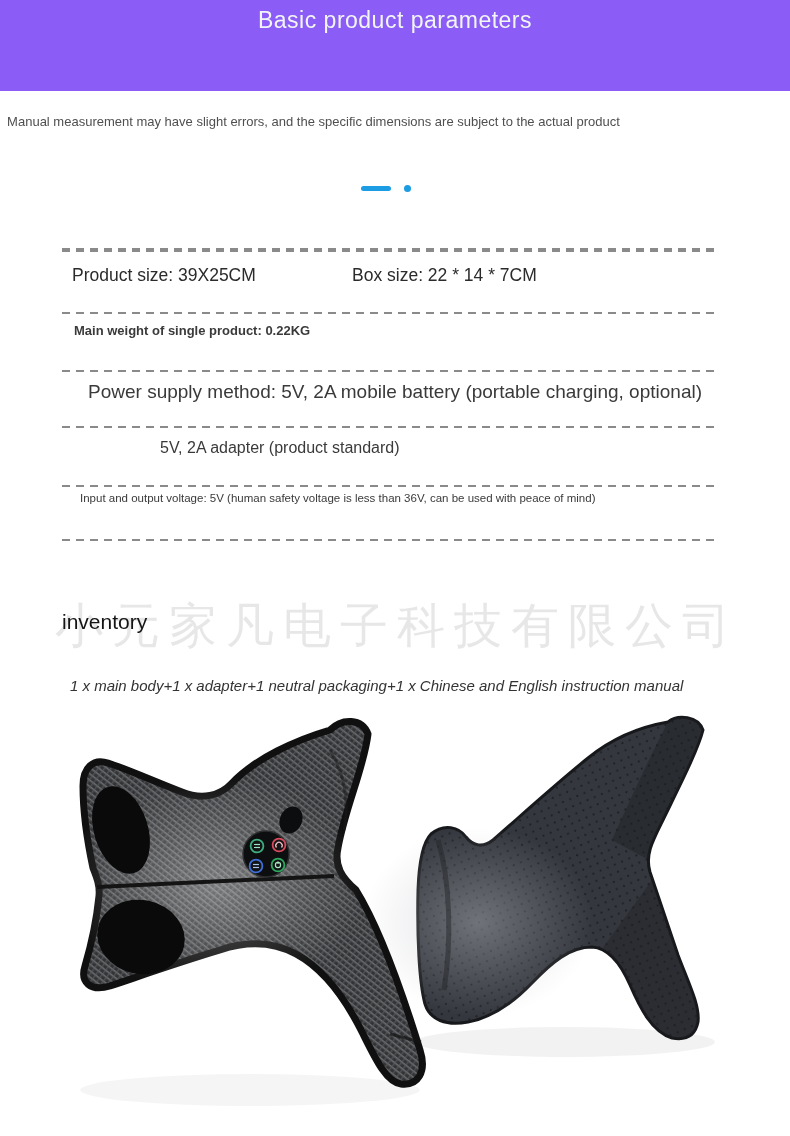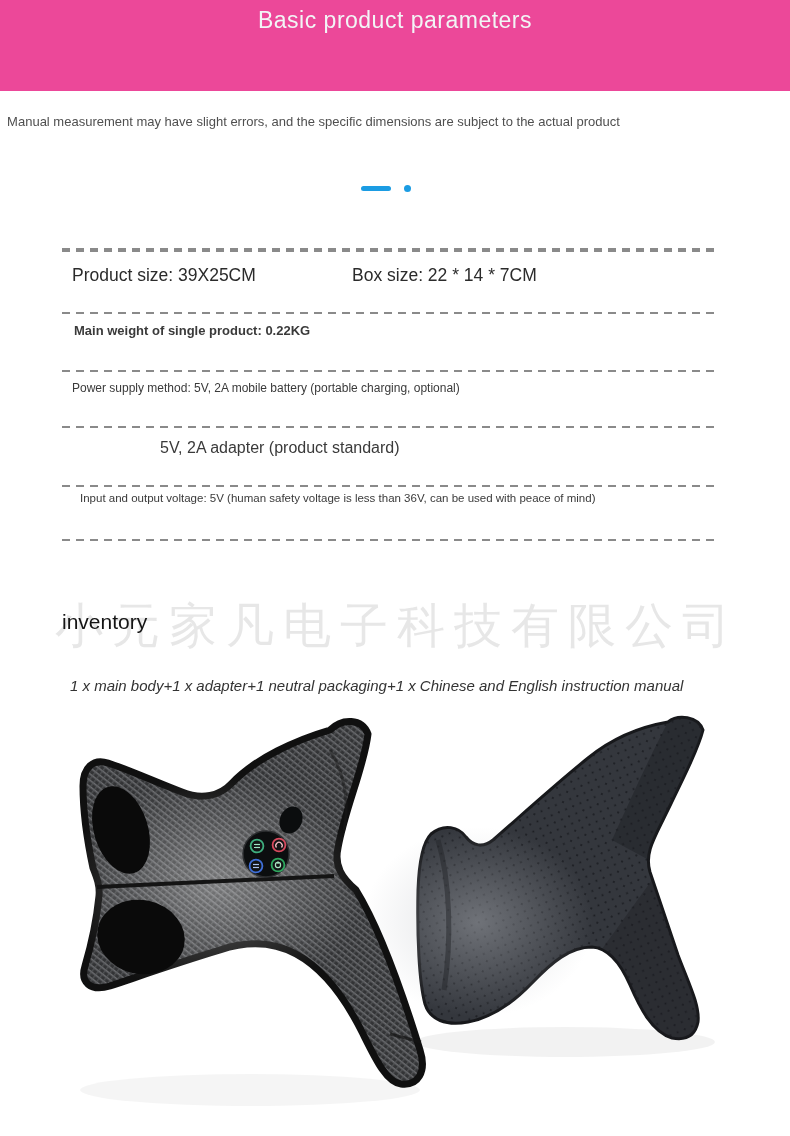--- a/index.html
+++ b/index.html
@@ -7,21 +7,21 @@
     position:relative;
     width:790px;height:1136px;
     margin:0 auto;
     background:#ffffff;
     font-family:"Liberation Sans", sans-serif;
     overflow:hidden;
   }
   
   .hdr{
     position:absolute;top:0;left:0;width:790px;height:91px;
-    background:#ec4899;
+    background:#8b5cf6;
   }
   .hdr h1{
     margin:0;padding-top:7px;
     text-align:center;
     font-size:23px;font-weight:400;letter-spacing:.5px;
     color:#f2f5f6;
   }
   
   .disclaimer{
     position:absolute;top:101px;left:0;width:627px;
@@ -44,21 +44,21 @@
     height:2px;width:100%;
     background:repeating-linear-gradient(90deg,#8a8a8a 0 8px,transparent 8px 14px);
   }
   .spec-row{position:relative;box-sizing:border-box;color:#3a3a3a;}
   .spec-row .cell{display:block;white-space:nowrap;}
   .r1{height:58px;padding:14px 0 0 8px;font-size:13.5px;}
   .r1 .right{position:absolute;left:300px;top:14px;}
   .r2{height:60px;padding:13px 0 0 10px;font-size:17.5px;color:#2b2b2b;}
   .r2 .right{position:absolute;left:290px;top:13px;}
   .r3{height:56px;padding:9px 0 0 12px;font-size:13px;font-weight:bold;}
-  .r4{height:54px;padding:9px 0 0 10px;font-size:12px;}
+  .r4{height:54px;padding:9px 0 0 10px;font-size:19px;text-align:center;}
   .r5{height:57px;padding:11px 0 0 98px;font-size:16px;}
   .r6{height:52px;padding:5px 0 0 18px;font-size:11.5px;}
   
   .watermark{
     position:absolute;top:552px;left:55px;width:700px;
     font-size:48px;letter-spacing:9px;line-height:1.1;
     color:rgba(70,70,70,0.13);
     white-space:nowrap;overflow:hidden;
     pointer-events:none;
     margin-top:48px;

